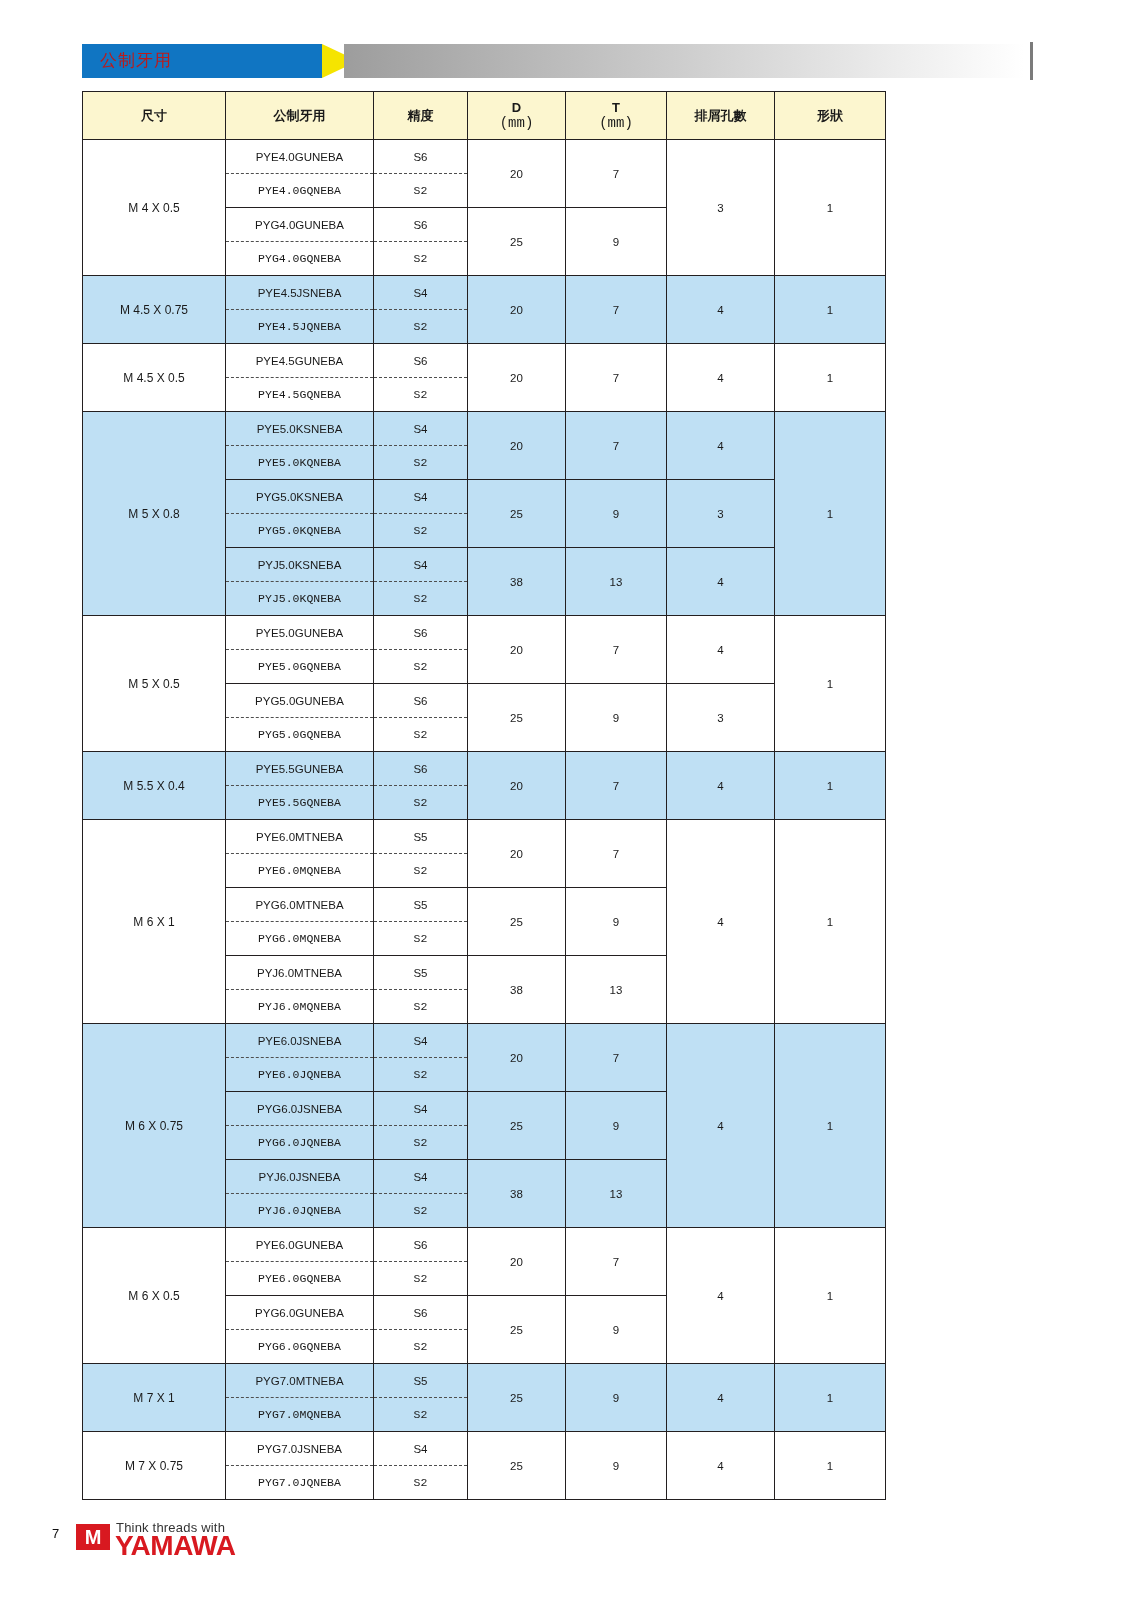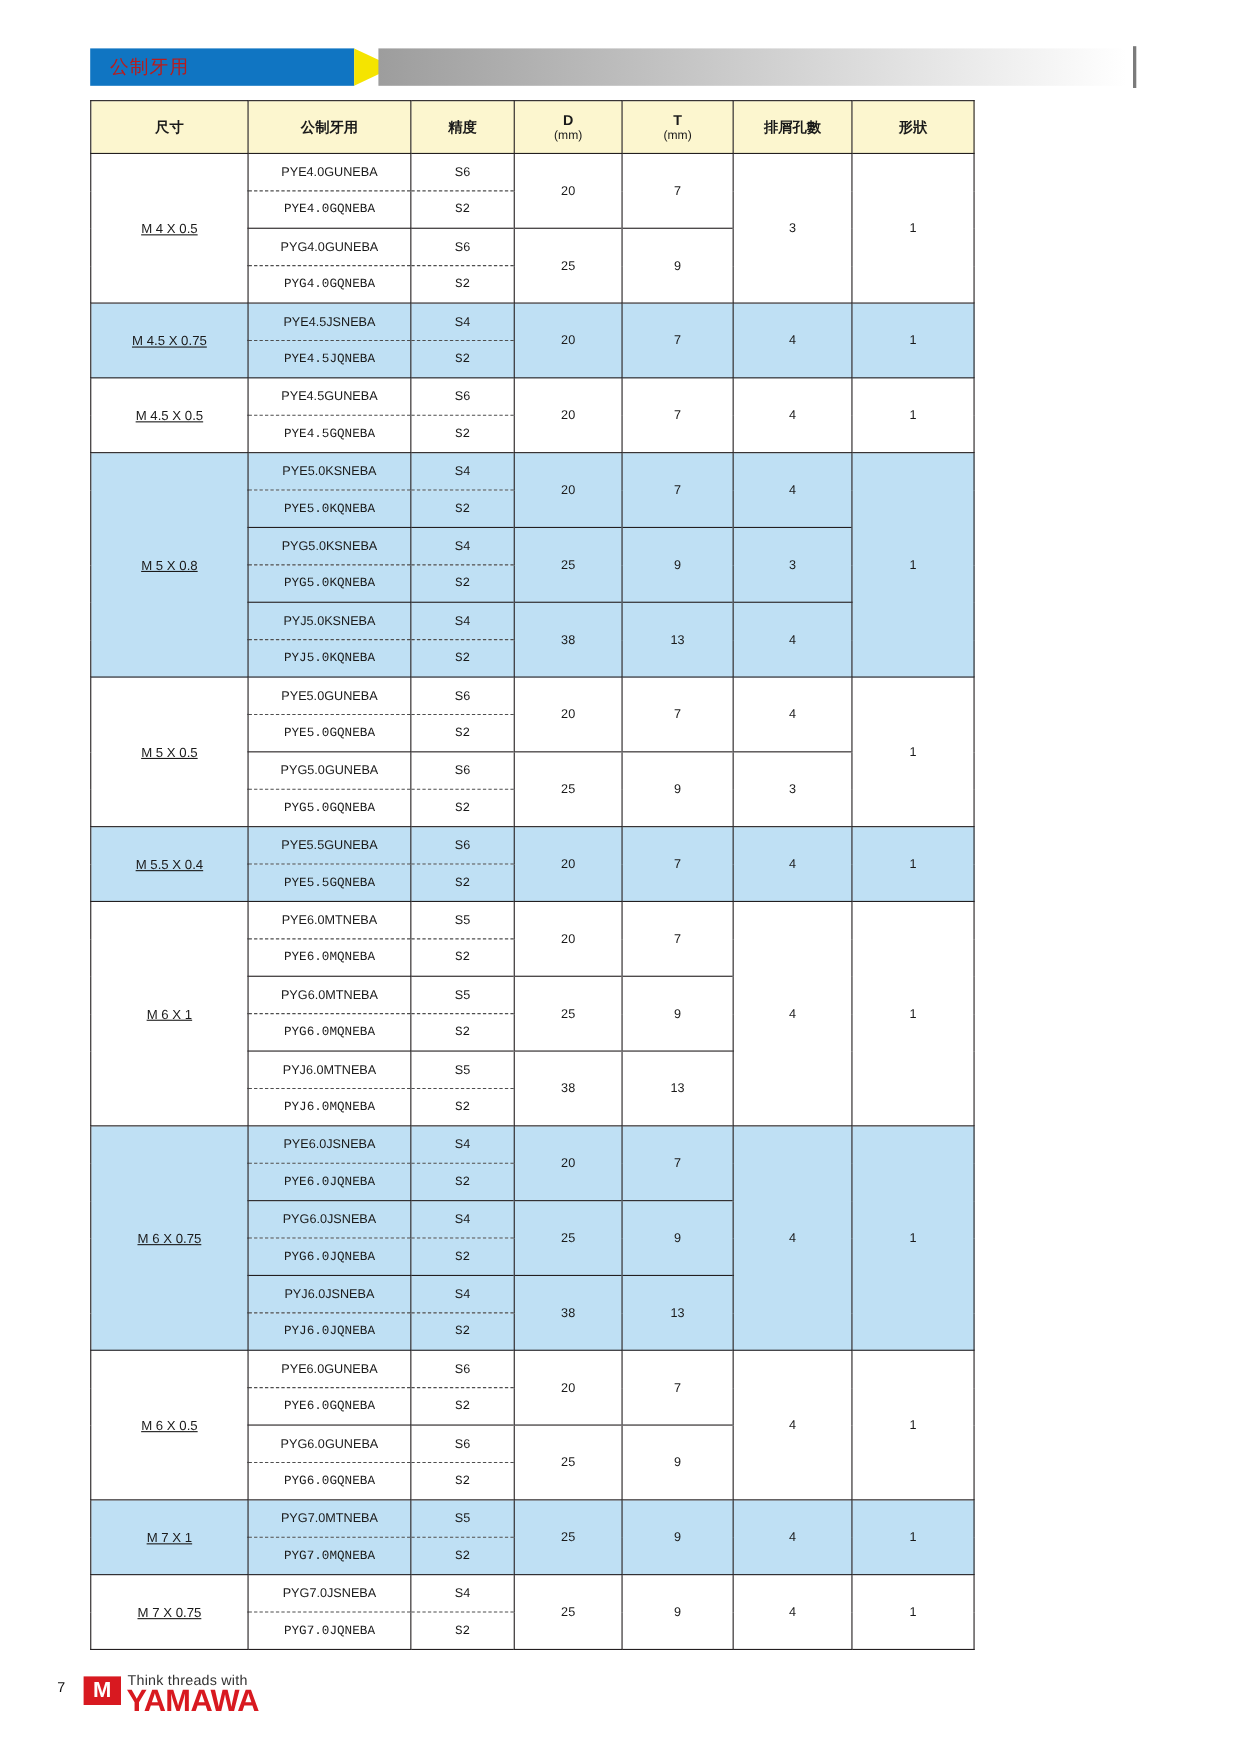--- a/index.html
+++ b/index.html
@@ -86,33 +86,33 @@
     padding: 0;
   }
   .spec-table thead th {
     background: #fcf6cf;
     height: 47px;
     font-size: 13px;
     font-weight: bold;
   }
   .hdr-sub {
     display: block;
-    font-size: 11px;
+    font-size: 14px;
     font-weight: normal;
-    font-family: Liberation Sans, sans-serif;
+    font-family: Liberation Mono, monospace;
   }
   .col-size   { width: 143px; }
   .col-code   { width: 148px; }
   .col-prec   { width: 94px; }
   .col-d      { width: 98px; }
   .col-t      { width: 101px; }
   .col-holes  { width: 108px; }
   .col-shape  { width: 111px; }
 
-  td.size-cell { font-size: 12px; text-decoration: underline; }
+  td.size-cell { font-size: 12px; }
   td.code-cell { font-size: 11.5px; height: 33px; }
   td.prec-cell { font-size: 11.5px; }
 
   
   .dash-b { border-bottom: 1px dashed #4e4e4e !important; }
   .no-t   { border-top: none !important; font-family: Liberation Mono, monospace; }
 
   .row-blue td { background: #bfe0f4; }
   .row-white td { background: #ffffff; }
 

